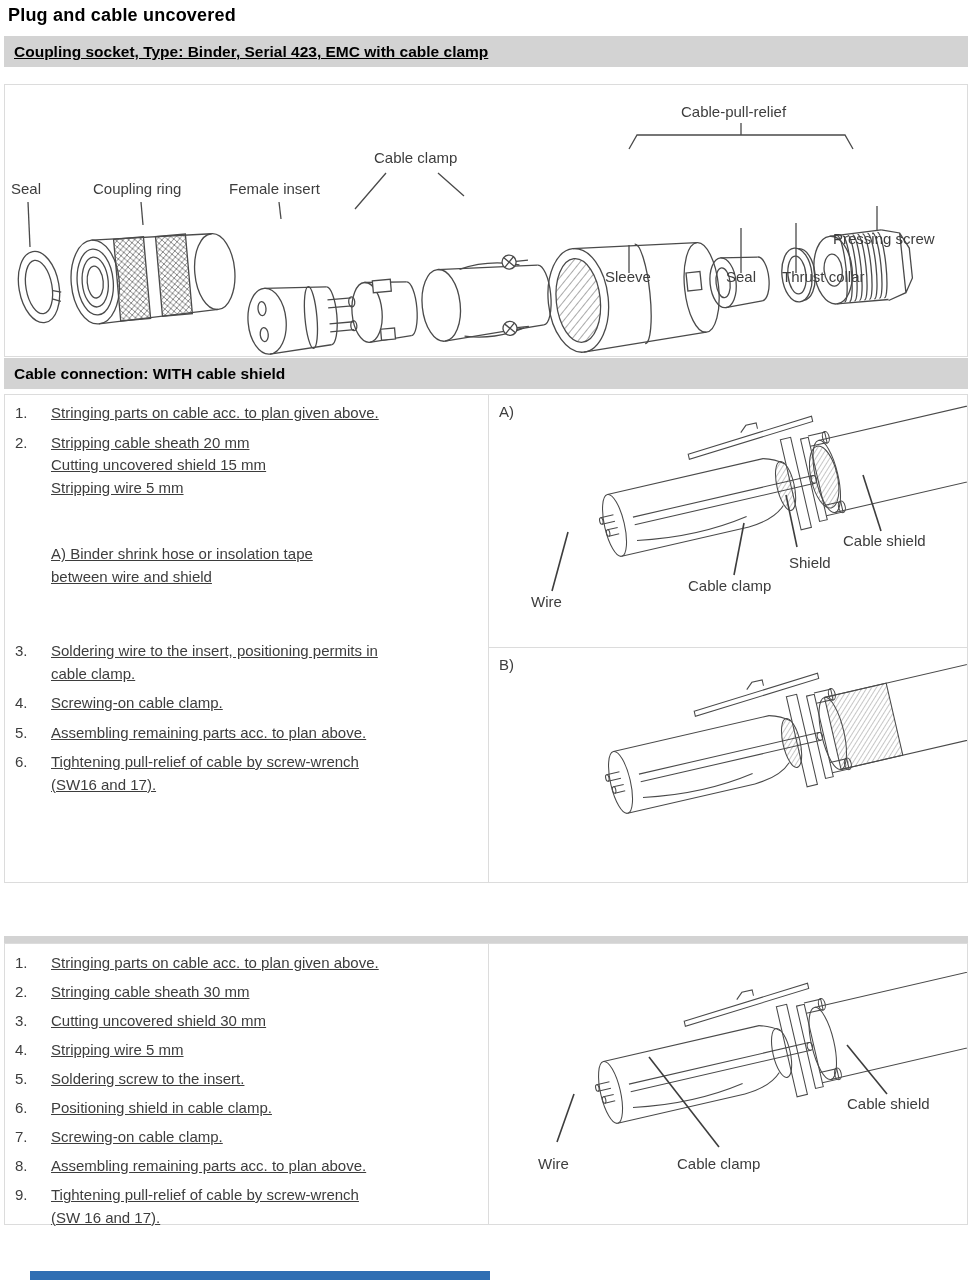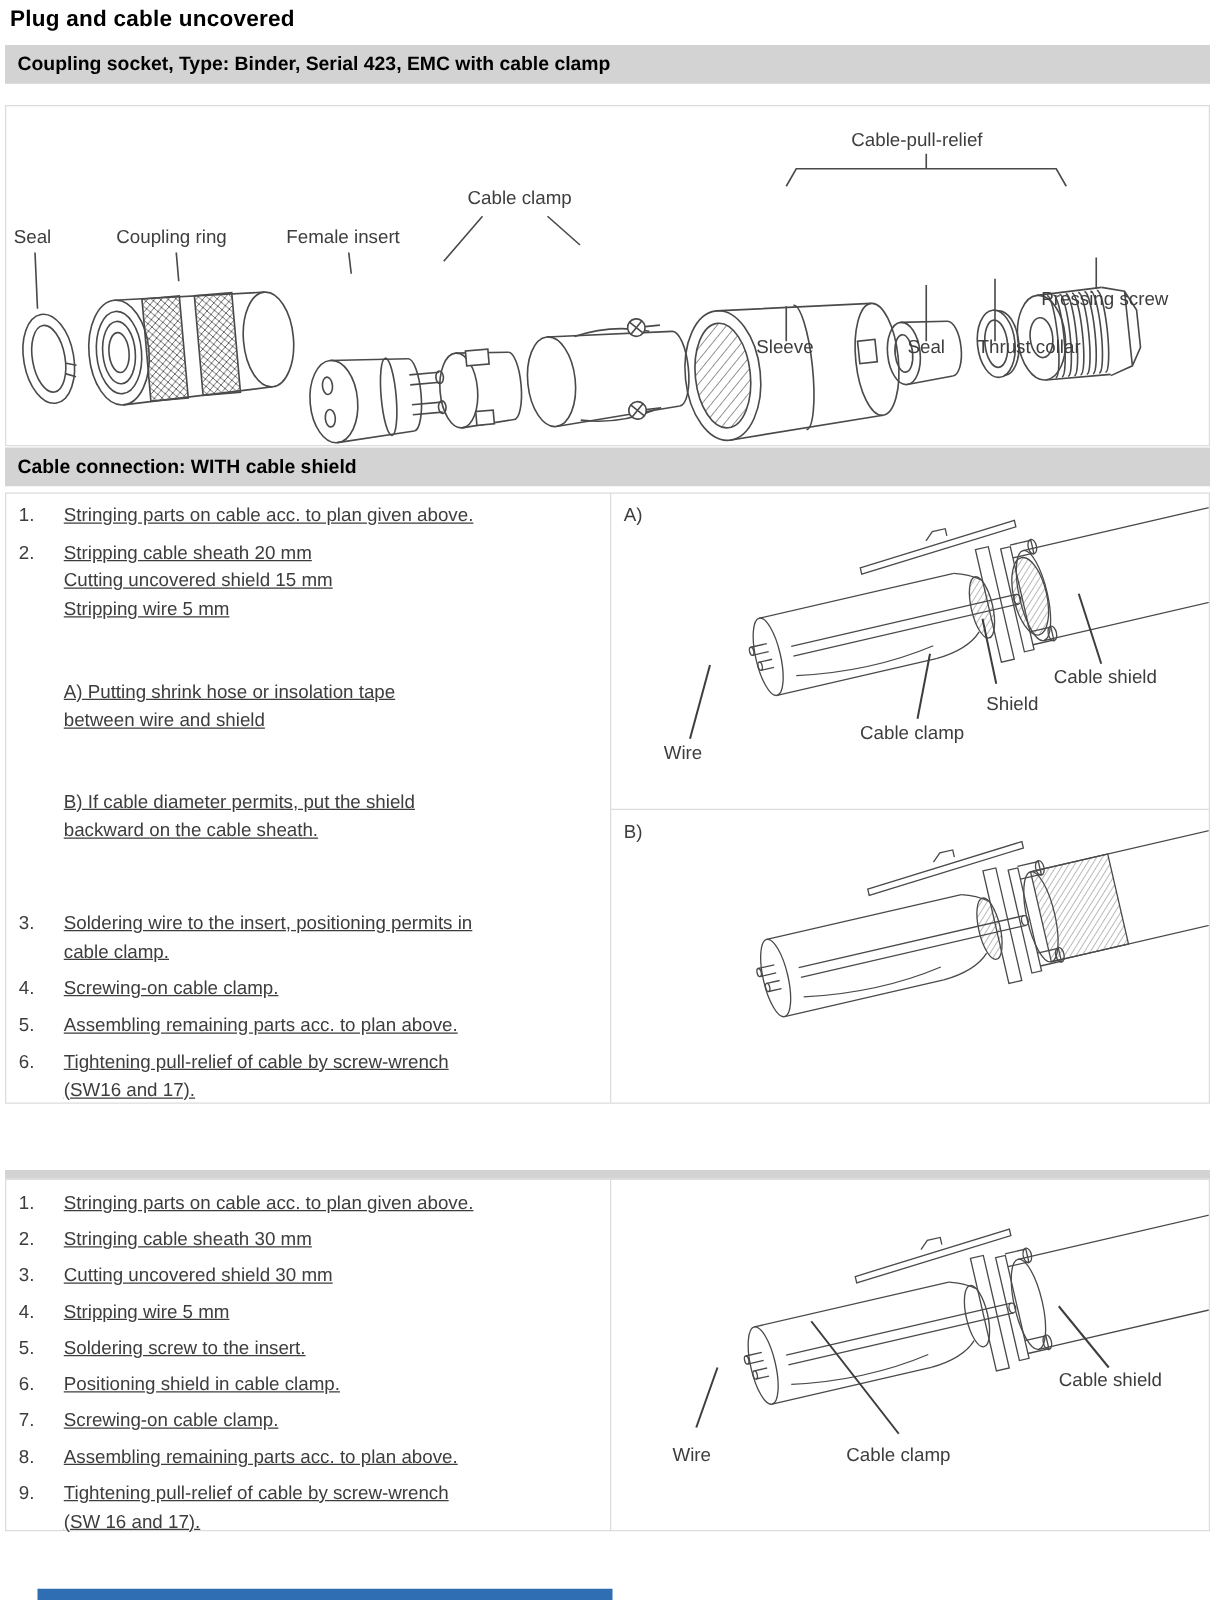--- a/index.html
+++ b/index.html
@@ -29,21 +29,21 @@
   .row.note{grid-template-columns:36px 1fr;}
   svg{display:block;}
   svg text{font-family:"Liberation Sans","DejaVu Sans",sans-serif;font-size:15px;fill:#3d3d3d;}
   .footer-bar{left:30px;top:1271px;width:460px;height:9px;background:#2f6eb3;}
 </style>
 </head>
 <body>
 
 <h1 class="abs page-title">Plug and cable uncovered</h1>
 
-<div class="abs sec-header" style="top:36px;">Coupling socket, Type: Binder, Serial 423, EMC with cable clamp</div>
+<div class="abs sec-header" style="top:36px;text-decoration:underline;">Coupling socket, Type: Binder, Serial 423, EMC with cable clamp</div>
 
 <div class="abs sec-body" style="top:84px;height:271px;">
   <svg width="962" height="271" viewBox="0 0 962 271">
     <defs>
       <pattern id="kn" width="6" height="6" patternUnits="userSpaceOnUse">
         <path d="M0,6 L6,0 M0,0 L6,6" stroke="#555" stroke-width="0.7"></path>
       </pattern>
       <pattern id="hx" width="6" height="6" patternUnits="userSpaceOnUse" patternTransform="rotate(45)">
         <line x1="0" y1="0" x2="0" y2="6" stroke="#555" stroke-width="1"></line>
       </pattern>
@@ -164,27 +164,22 @@
         <span class="txt">Stringing parts on cable acc. to plan given above.</span>
       </div>
     <div class="row" style="margin-top:7px;">
         <span class="num">2.</span>
         <span class="txt">Stripping cable sheath 20 mm
 Cutting uncovered shield 15 mm
 Stripping wire 5 mm</span>
       </div>
     <div class="row note" style="margin-top:44px;">
         <span class="num"></span>
-        <span class="txt">A) Putting shrink hose or insolation tape
+        <span class="txt">A) Binder shrink hose or insolation tape
 between wire and shield</span>
-      </div>
-    <div class="row note" style="margin-top:43px;">
-        <span class="num"></span>
-        <span class="txt">B) If cable diameter permits, put the shield
-backward on the cable sheath.</span>
       </div>
     <div class="row" style="margin-top:52px;">
         <span class="num">3.</span>
         <span class="txt">Soldering wire to the insert, positioning permits in
 cable clamp.</span>
       </div>
     <div class="row" style="margin-top:7px;">
         <span class="num">4.</span>
         <span class="txt">Screwing-on cable clamp.</span>
       </div>

